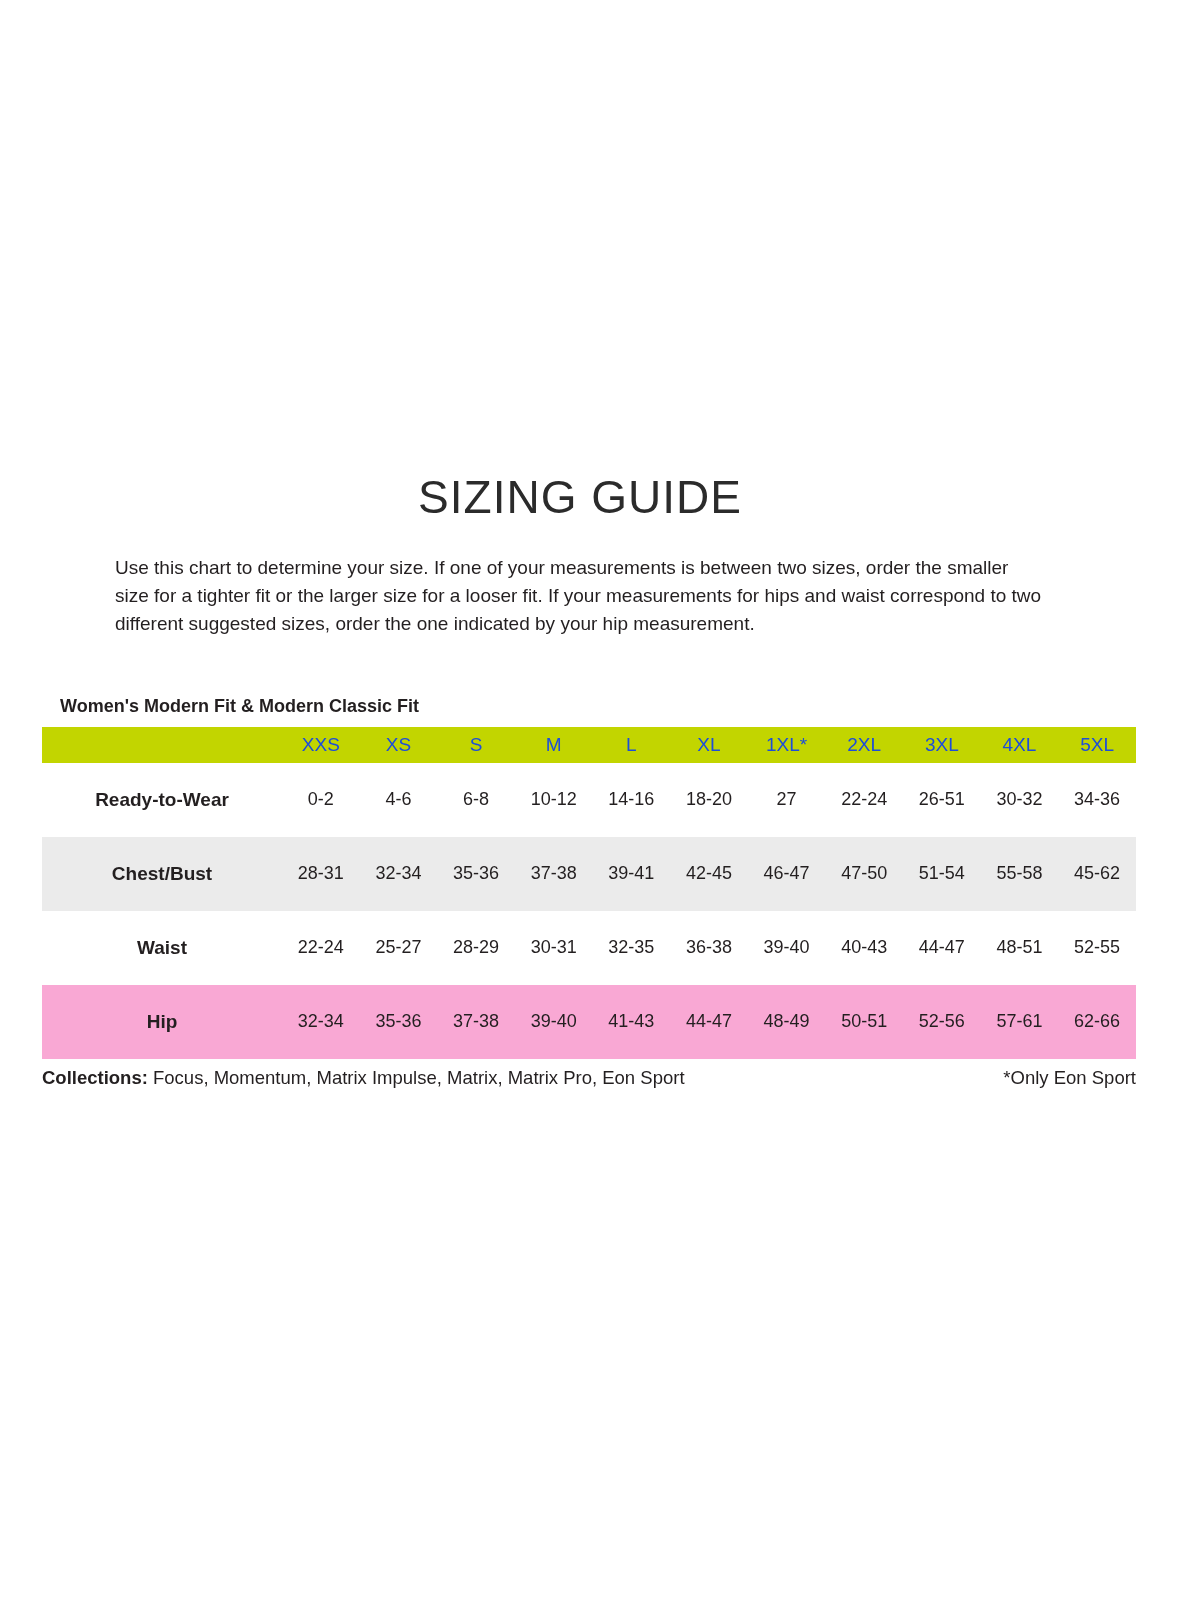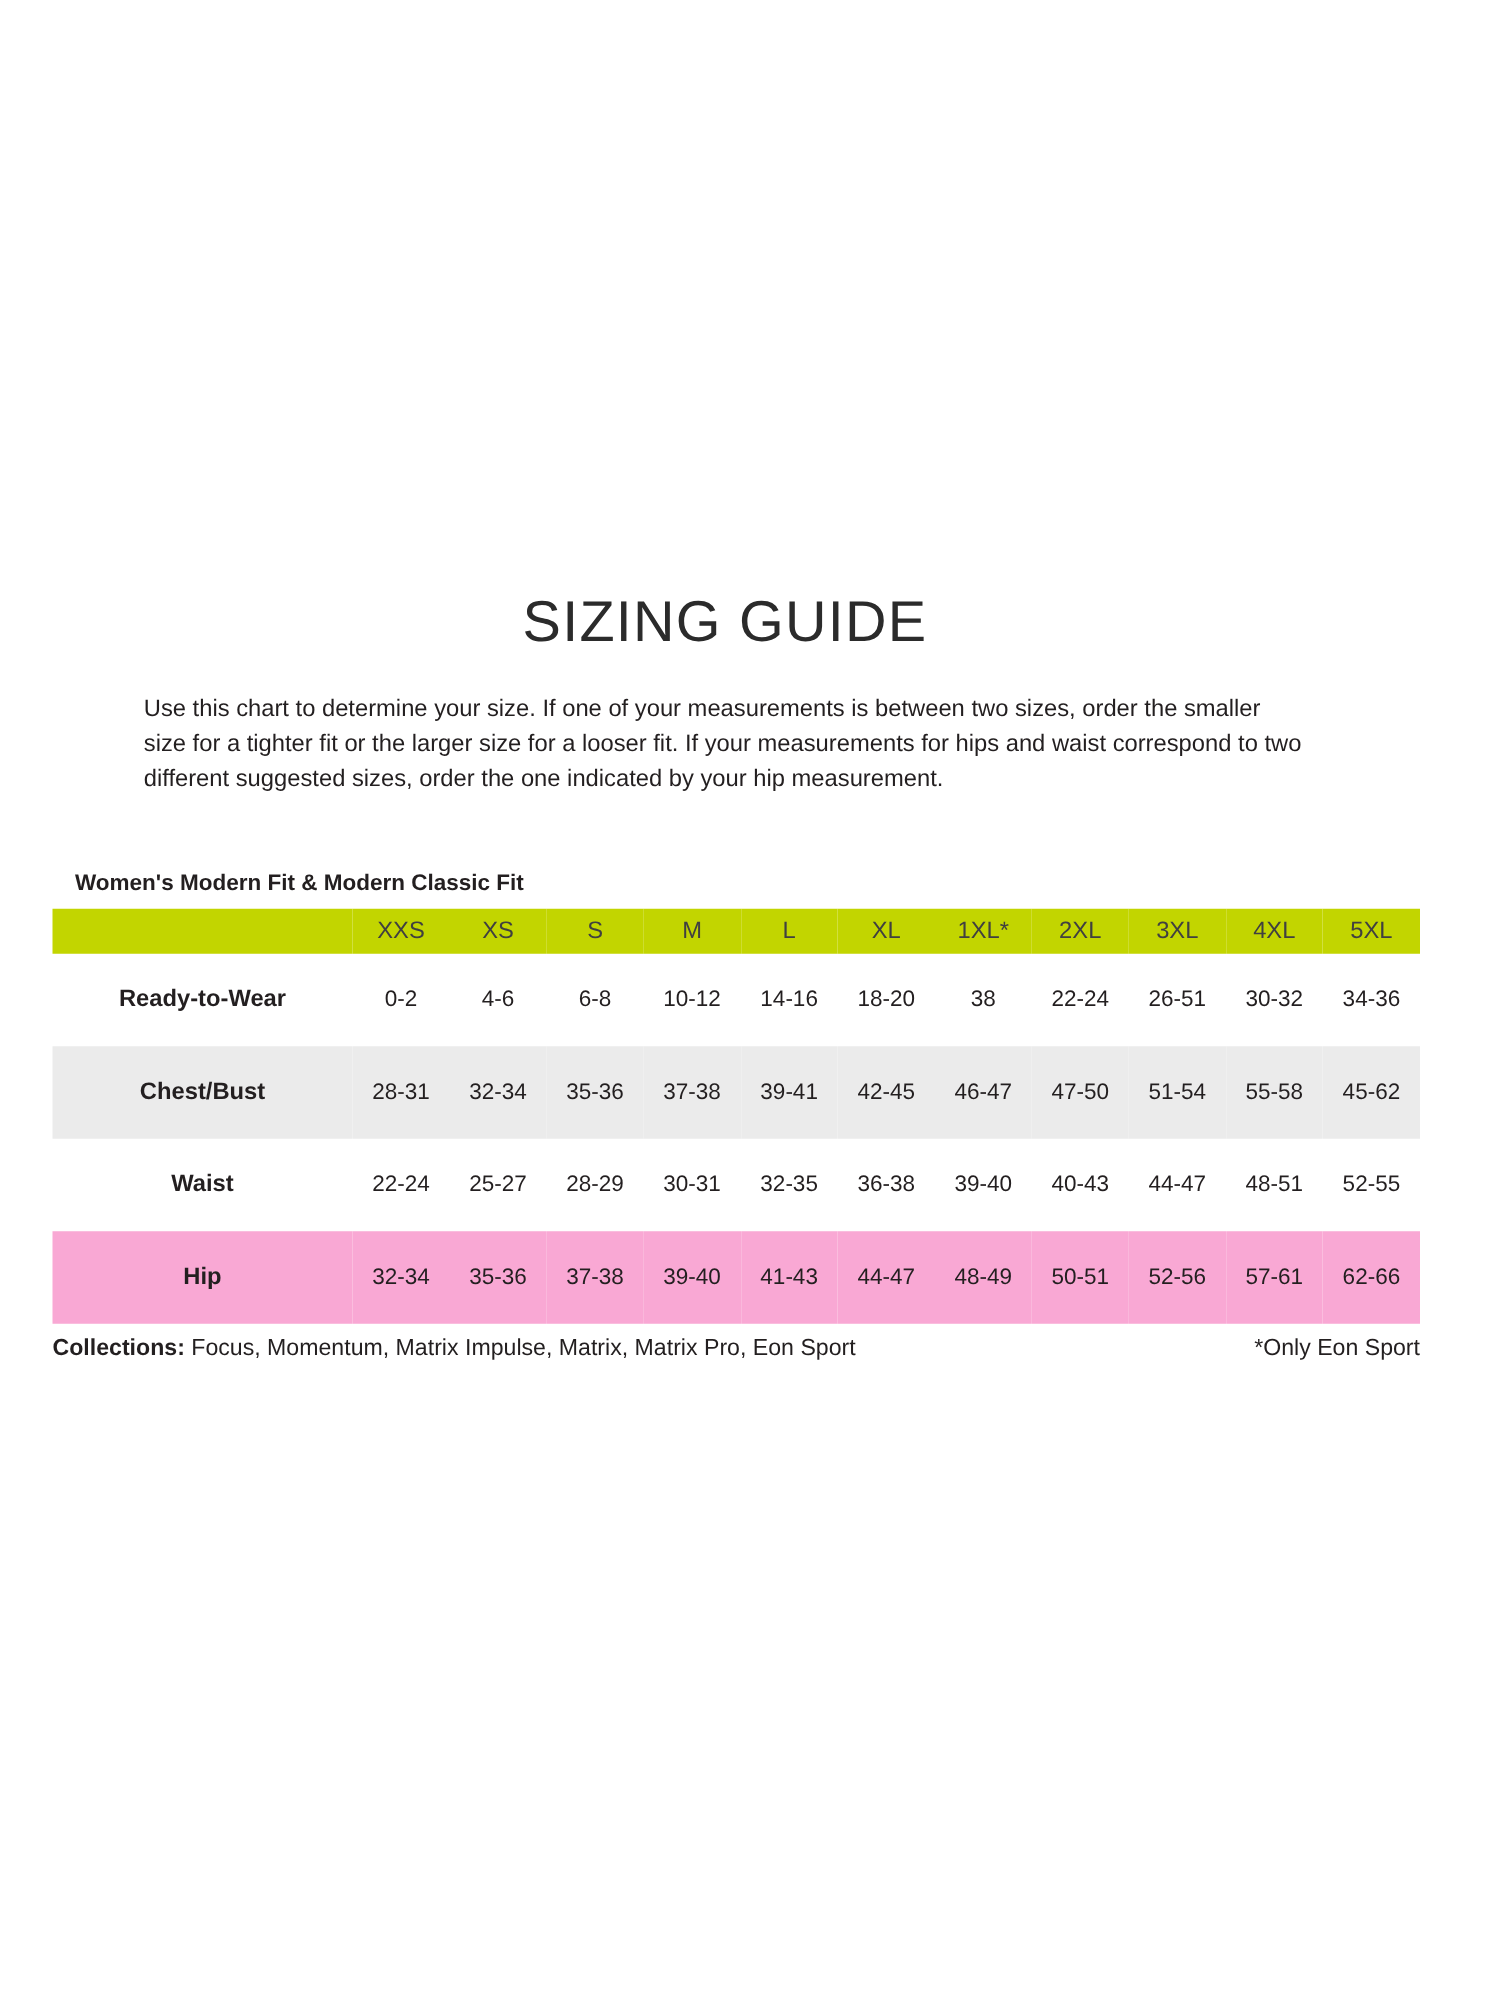--- a/index.html
+++ b/index.html
@@ -44,21 +44,21 @@
   table.size-table col.label-col { width: 240px; }
   table.size-table th, table.size-table td {
     text-align: center;
     vertical-align: middle;
     font-size: 18px;
     padding: 26px 2px;
     font-weight: 400;
   }
   table.size-table thead tr {
     background: #c2d500;
-    color: #404040;
+    color: #1d4ed8;
   }
   table.size-table thead th {
     font-size: 19px;
     font-weight: 400;
     padding: 7px 2px;
   }
   table.size-table tbody th.row-label {
     font-weight: 700;
     font-size: 19px;
   }
@@ -108,21 +108,21 @@
     </thead>
     <tbody>
         <tr>
           <th class="row-label">Ready-to-Wear</th>
           <td>0-2</td>
           <td>4-6</td>
           <td>6-8</td>
           <td>10-12</td>
           <td>14-16</td>
           <td>18-20</td>
-          <td>38</td>
+          <td>27</td>
           <td>22-24</td>
           <td>26-51</td>
           <td>30-32</td>
           <td>34-36</td>
         </tr>
         <tr class="shaded" style="background: rgb(235, 235, 235);">
           <th class="row-label">Chest/Bust</th>
           <td>28-31</td>
           <td>32-34</td>
           <td>35-36</td>

